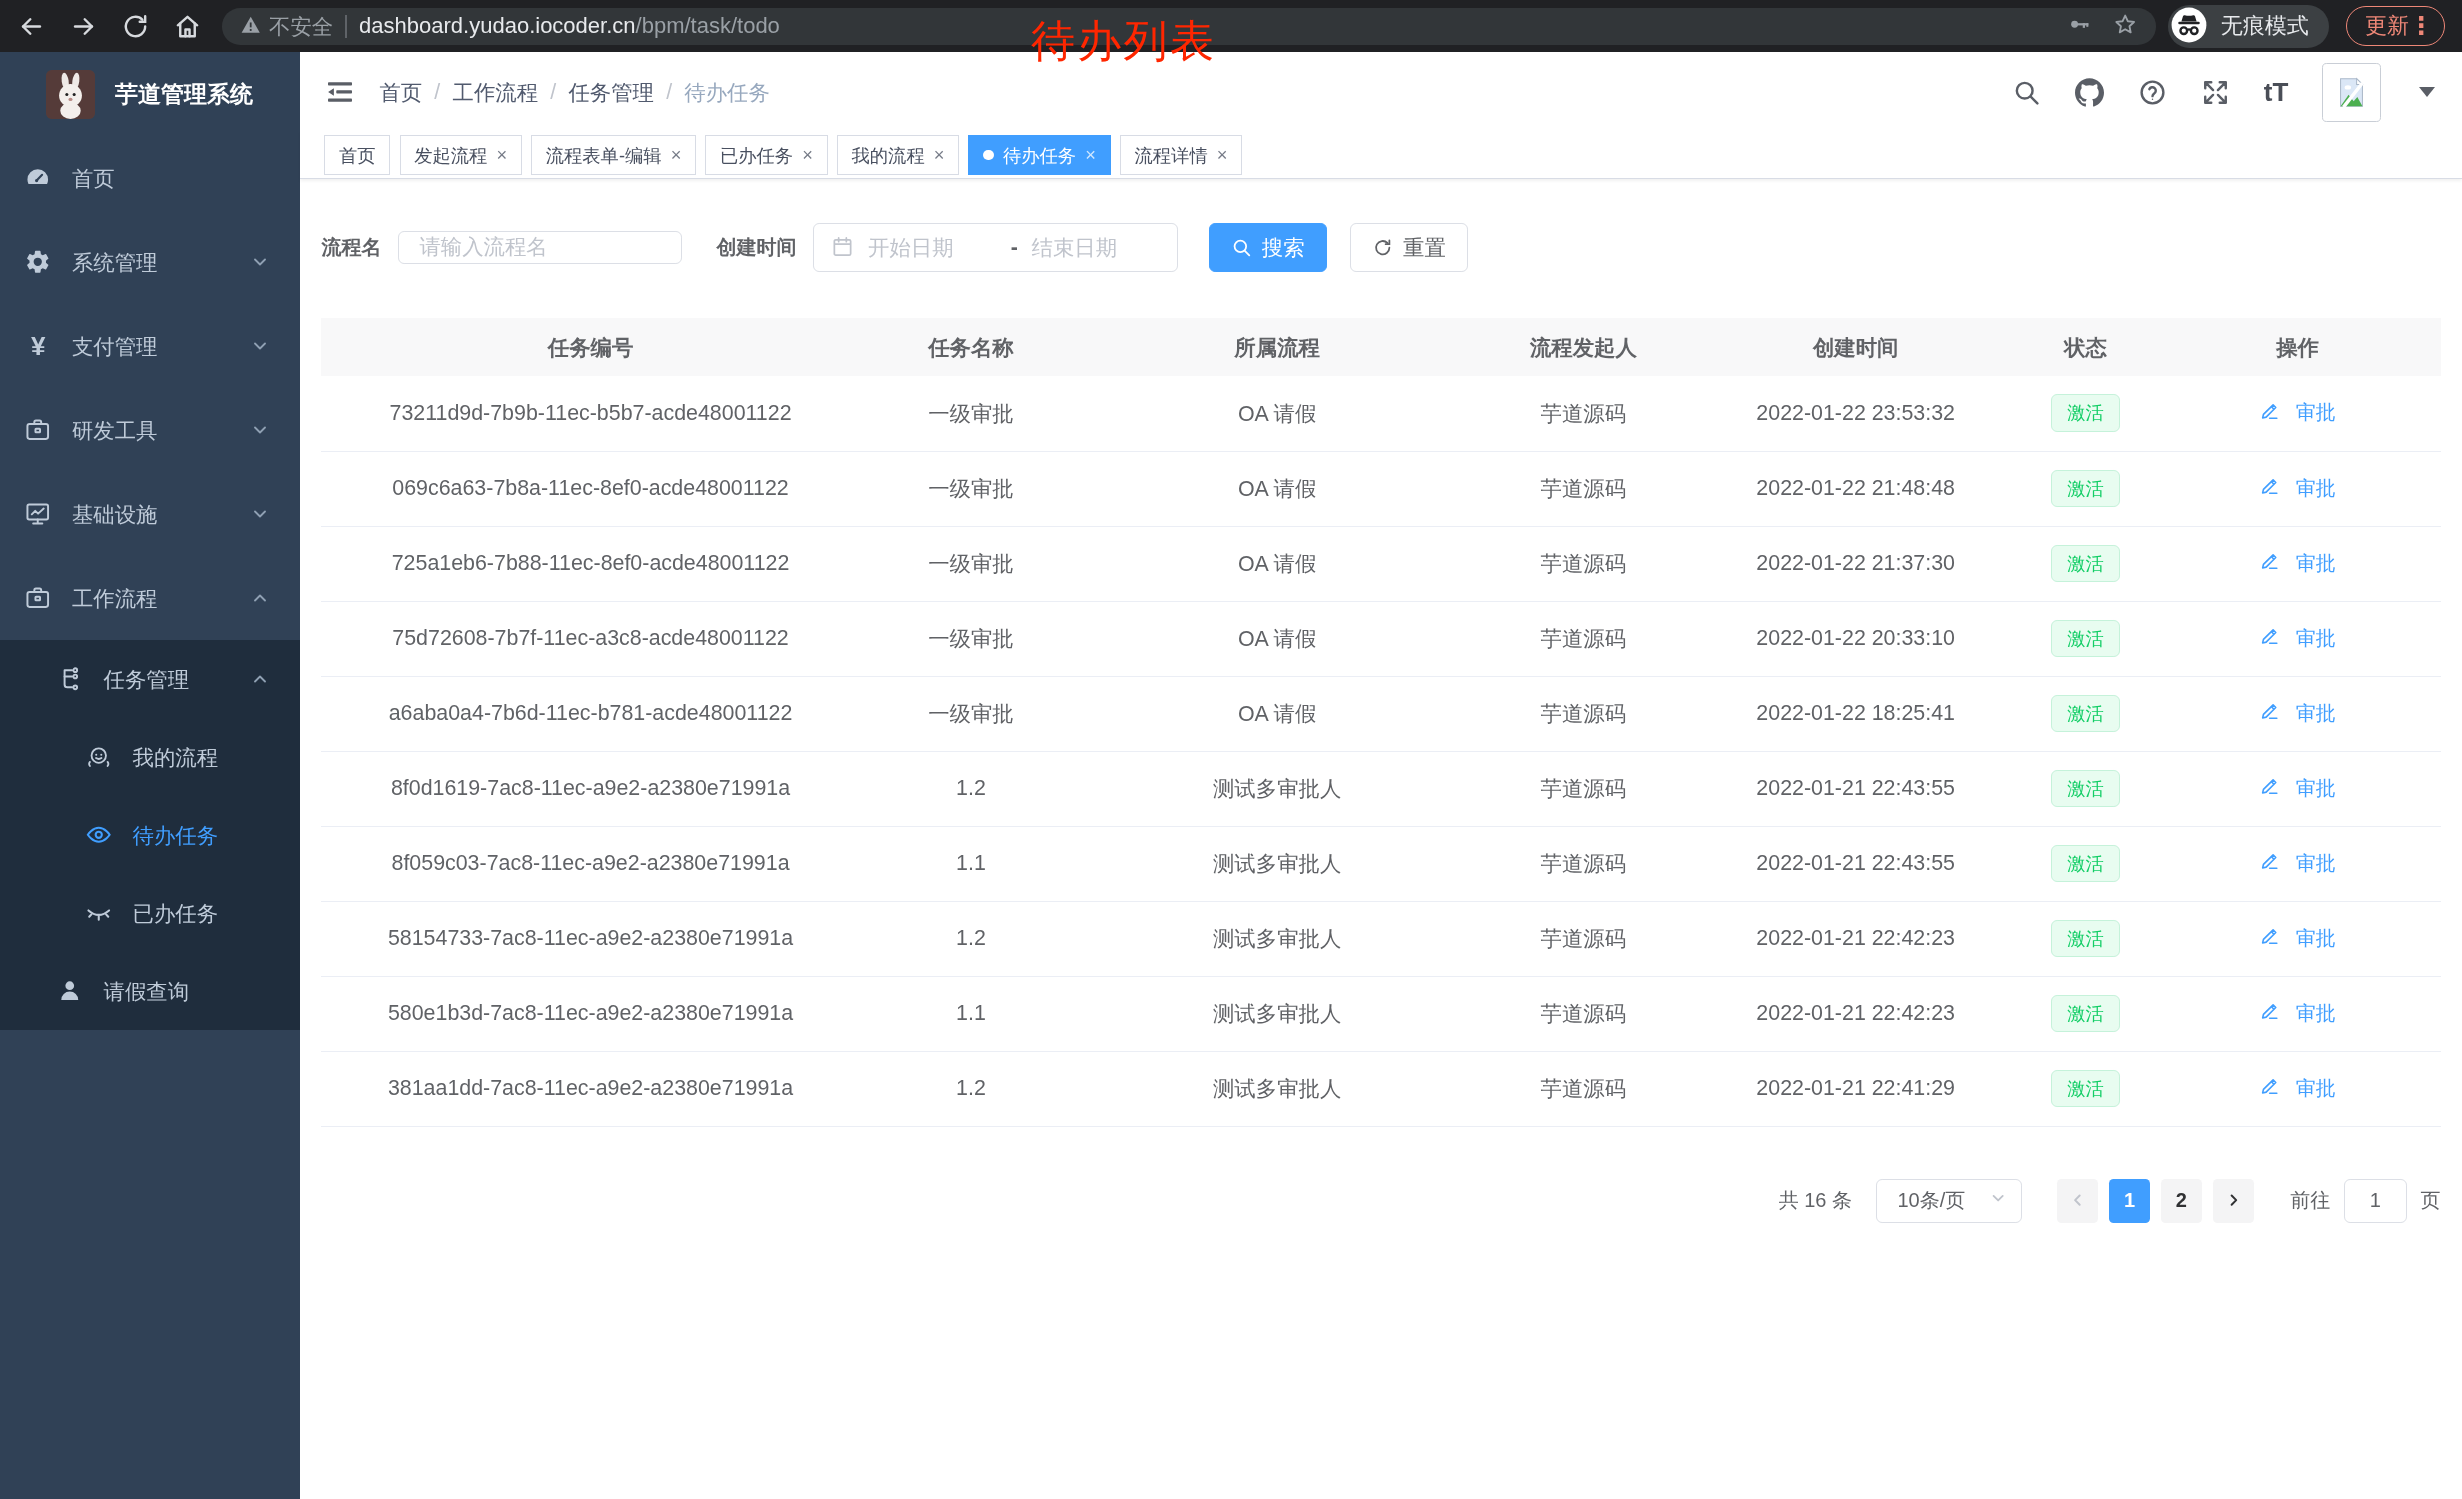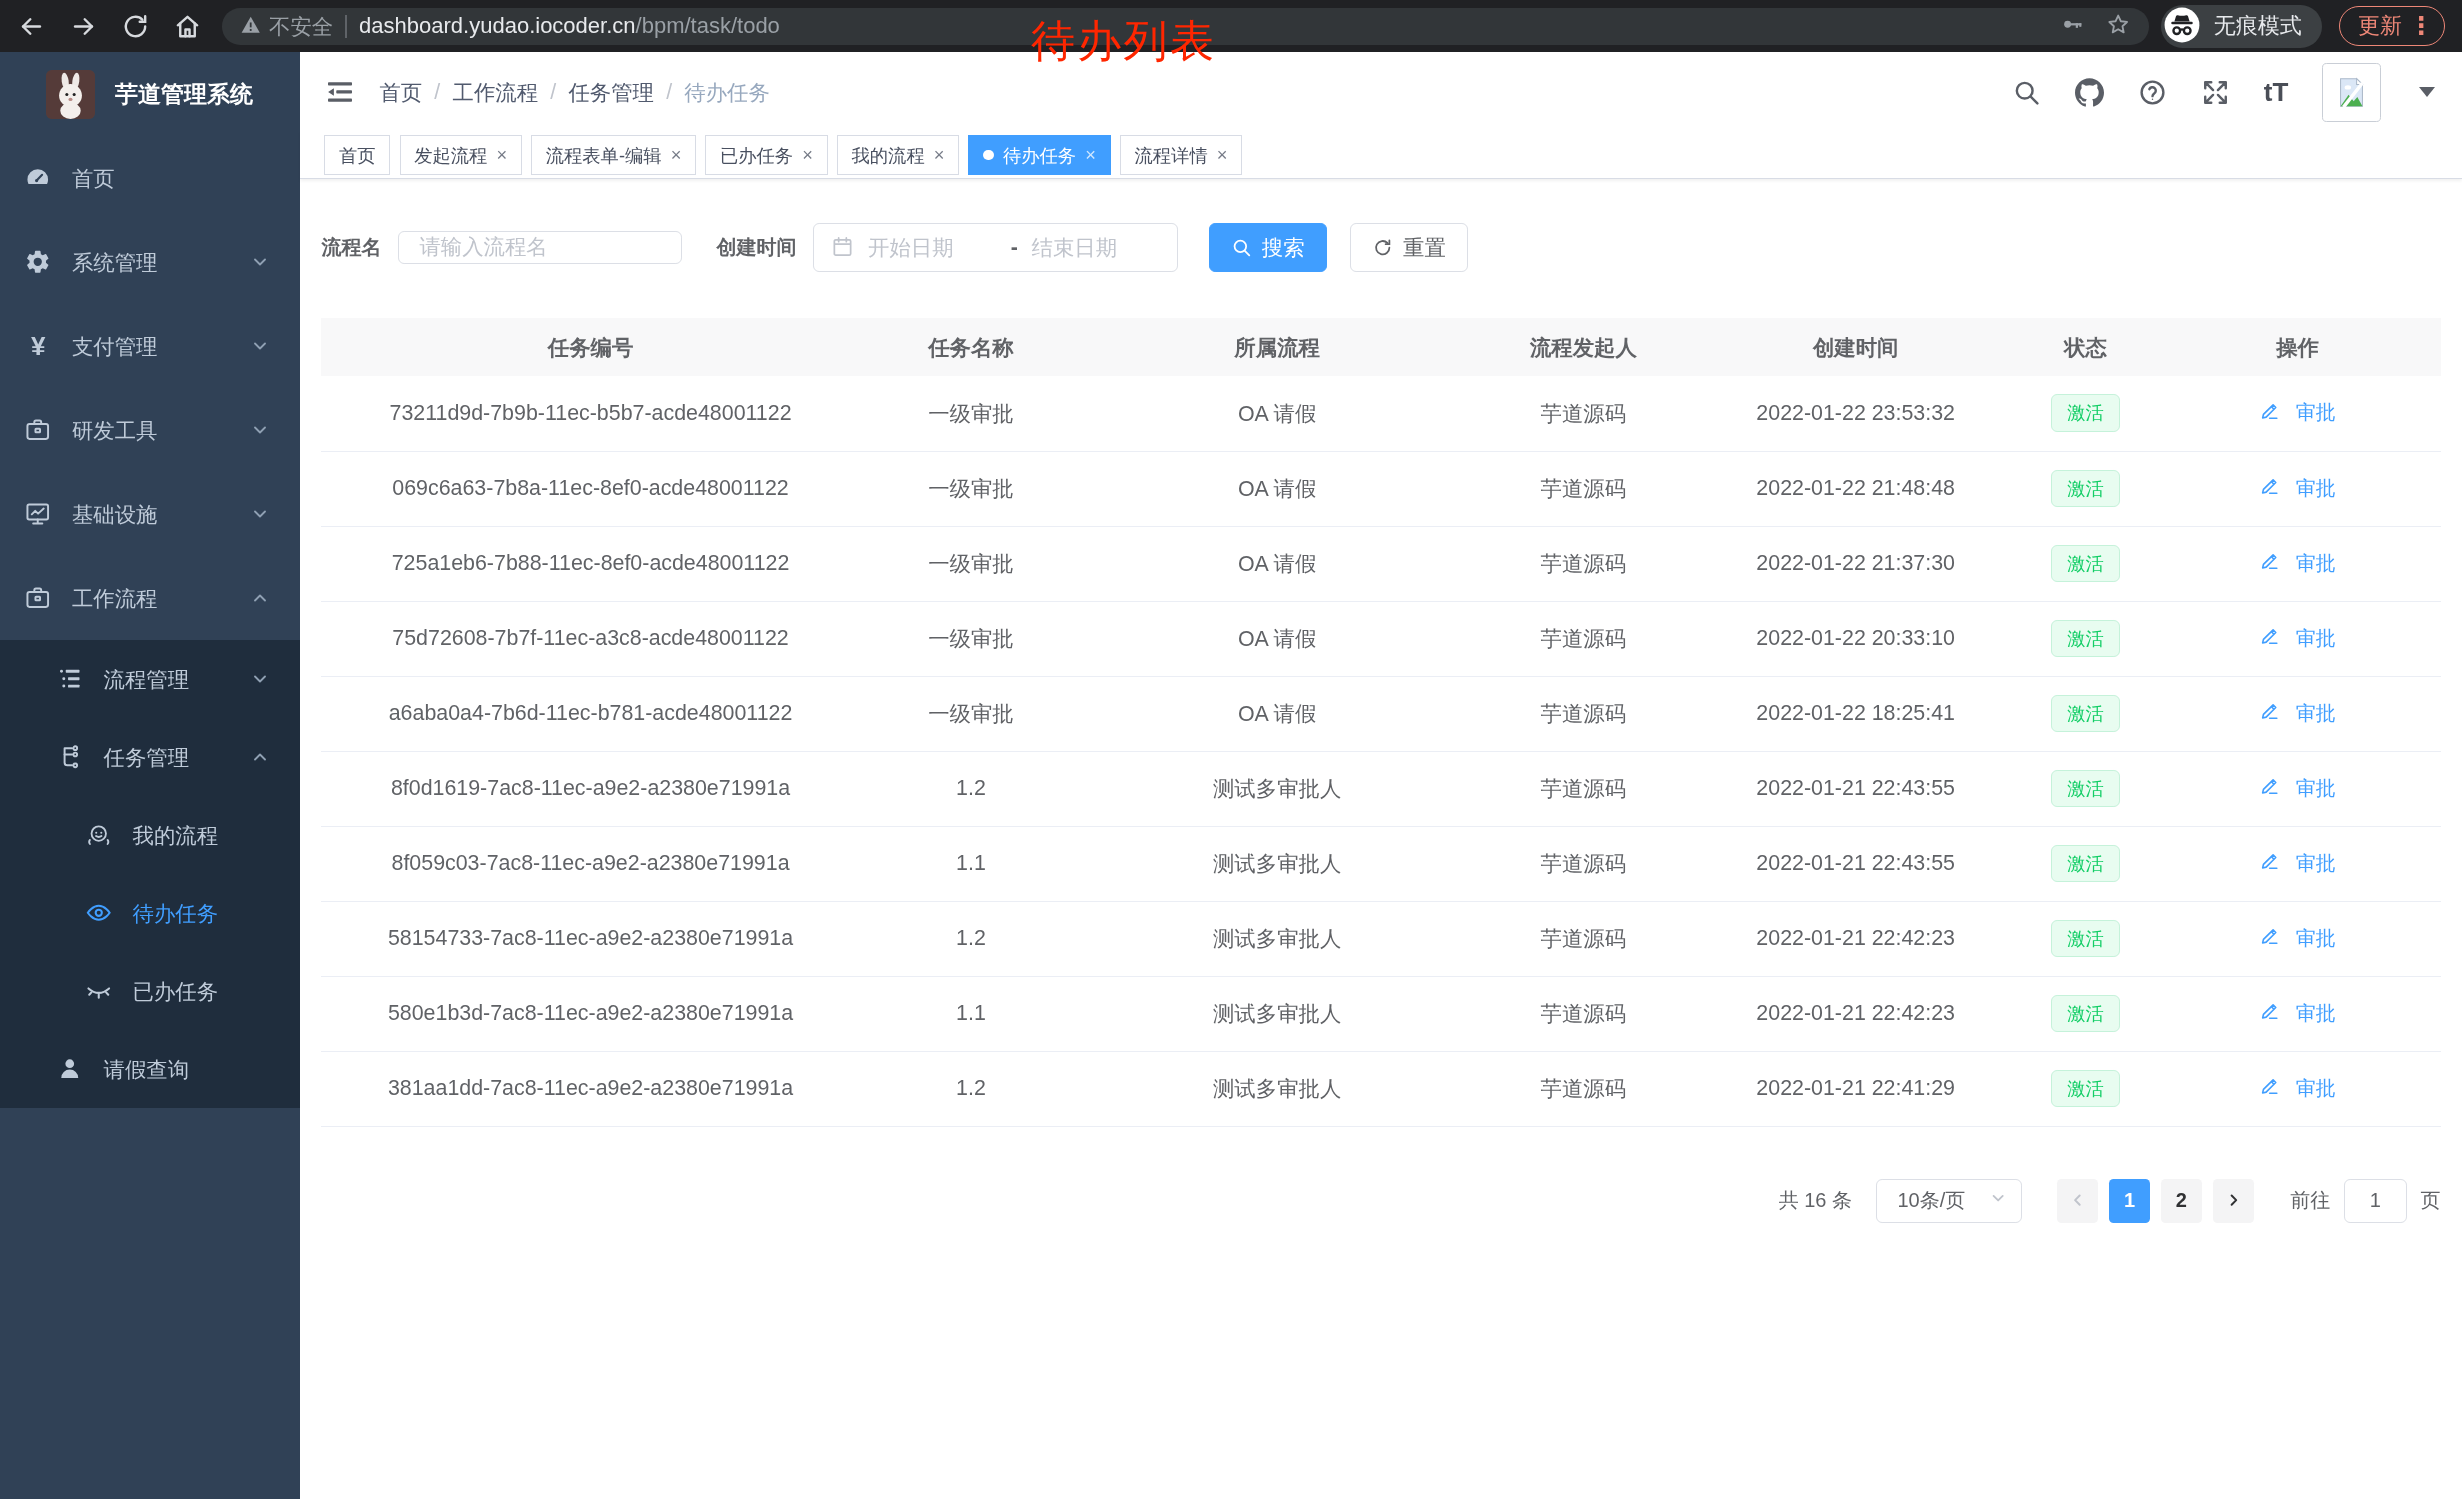--- a/index.html
+++ b/index.html
@@ -22,21 +22,21 @@
   .url-domain { color:#e8eaed; }
   .url-path { color:#9aa0a6; }
   .omni-spacer { flex:1; }
   .omni-right { display:flex; align-items:center; gap:21.4px; color:#9aa0a6; }
   .omni-right svg { width:24.4px; height:24.4px; }
   .incog-chip { height:43px; border-radius:21.4px; background:#3c4043; display:flex; align-items:center;
                 gap:12.2px; padding-right:20px; margin-right:17px; flex-shrink:0; }
   .incog-chip svg { width:38px; height:38px; margin-left:2.3px; }
   .incog-label { color:#e8eaed; font-size:22px; }
   .update-chip { height:40px; border:1.5px solid #ee8777; border-radius:20.6px; color:#ee8777;
-                 display:flex; align-items:center; gap:7px; padding:0 10.7px 0 18.3px; flex-shrink:0; }
+                 display:flex; align-items:center; gap:0; padding:0 10.7px 0 18.3px; flex-shrink:0; }
   .update-label { font-size:22px; }
   .kebab { font-size:24.4px; line-height:1; letter-spacing:0; font-weight:700; }
 
   
   .annotation { position:absolute; left:1031px; top:12.2px; z-index:50; font-size:44px;
                 color:#ff2600; font-weight:500; letter-spacing:2.3px; white-space:nowrap; }
 
   
   .app { position:absolute; top:52px; left:0; right:0; bottom:0; display:flex; }
 
@@ -310,38 +310,20 @@
             </span>
             <span class="mi-label">工作流程</span>
             <span class="chev up">
               <svg viewBox="0 0 24 24" fill="none" stroke="currentColor" stroke-width="2.2" stroke-linecap="round" stroke-linejoin="round">
                 <polyline points="6,9 12,15 18,9"></polyline>
               </svg>
             </span>
           </div>
           <div class="menu-item lvl2 dark">
             <span class="mi-icon">
-              <svg viewBox="0 0 24 24" fill="currentColor">
-                <rect x="8.5" y="4.2" width="12" height="2.5" rx=".5"></rect>
-                <rect x="10.5" y="10.7" width="10" height="2.5" rx=".5"></rect>
-                <rect x="10.5" y="17.2" width="10" height="2.5" rx=".5"></rect>
-                <circle cx="4.8" cy="5.4" r="1.3"></circle>
-                <circle cx="6.8" cy="12" r="1.3"></circle>
-                <circle cx="6.8" cy="18.4" r="1.3"></circle>
-              </svg>
-            </span>
-            <span class="mi-label">流程管理</span>
-            <span class="chev down">
-              <svg viewBox="0 0 24 24" fill="none" stroke="currentColor" stroke-width="2.2" stroke-linecap="round" stroke-linejoin="round">
-                <polyline points="6,9 12,15 18,9"></polyline>
-              </svg>
-            </span>
-          </div>
-          <div class="menu-item lvl2 dark">
-            <span class="mi-icon">
               <svg viewBox="0 0 24 24" fill="none" stroke="currentColor" stroke-width="1.7" stroke-linecap="round">
                 <path d="M7.5 4.5h6.5M7.5 4.5v12.5a2.5 2.5 0 0 0 2.5 2.5h4"></path>
                 <path d="M7.5 10h6.5"></path>
                 <circle cx="16.8" cy="4.5" r="1.6"></circle>
                 <circle cx="16.8" cy="10" r="1.6"></circle>
                 <circle cx="16.8" cy="19.5" r="1.6"></circle>
               </svg>
             </span>
             <span class="mi-label">任务管理</span>
             <span class="chev up">

